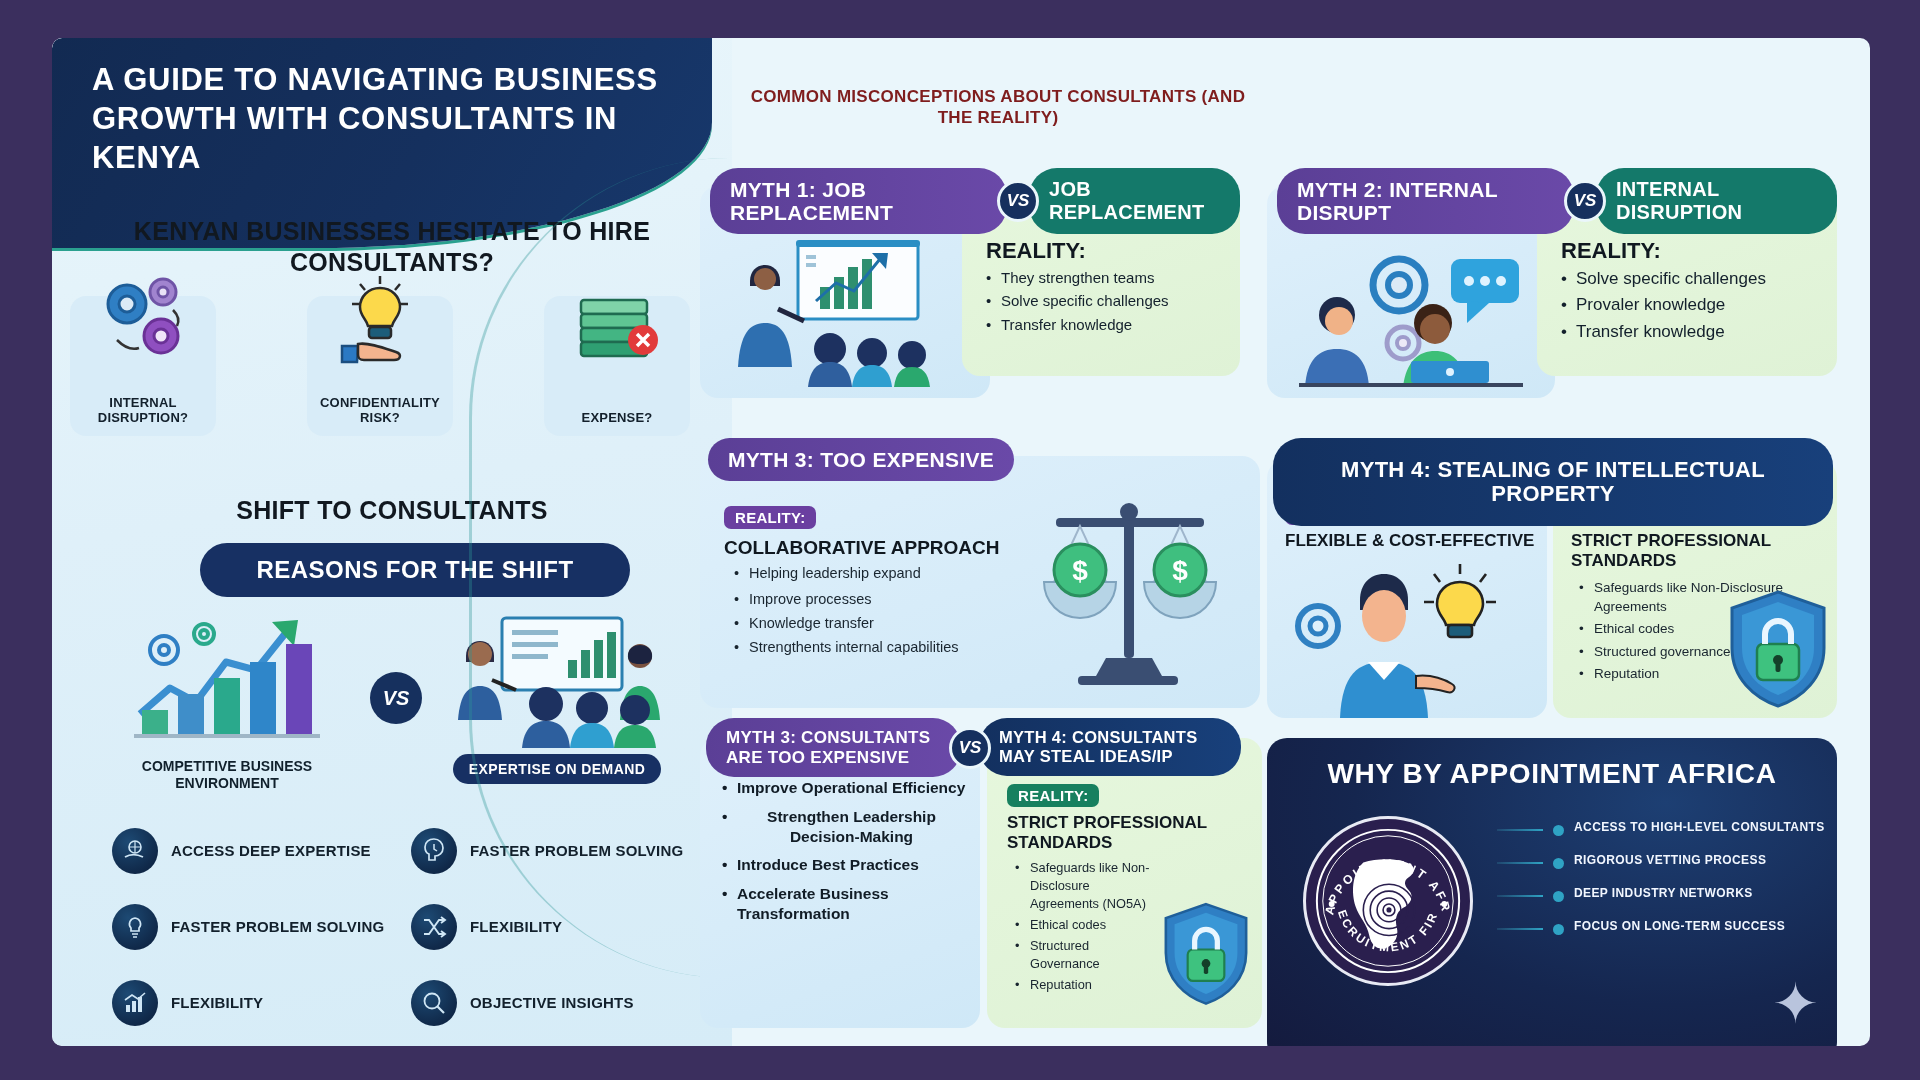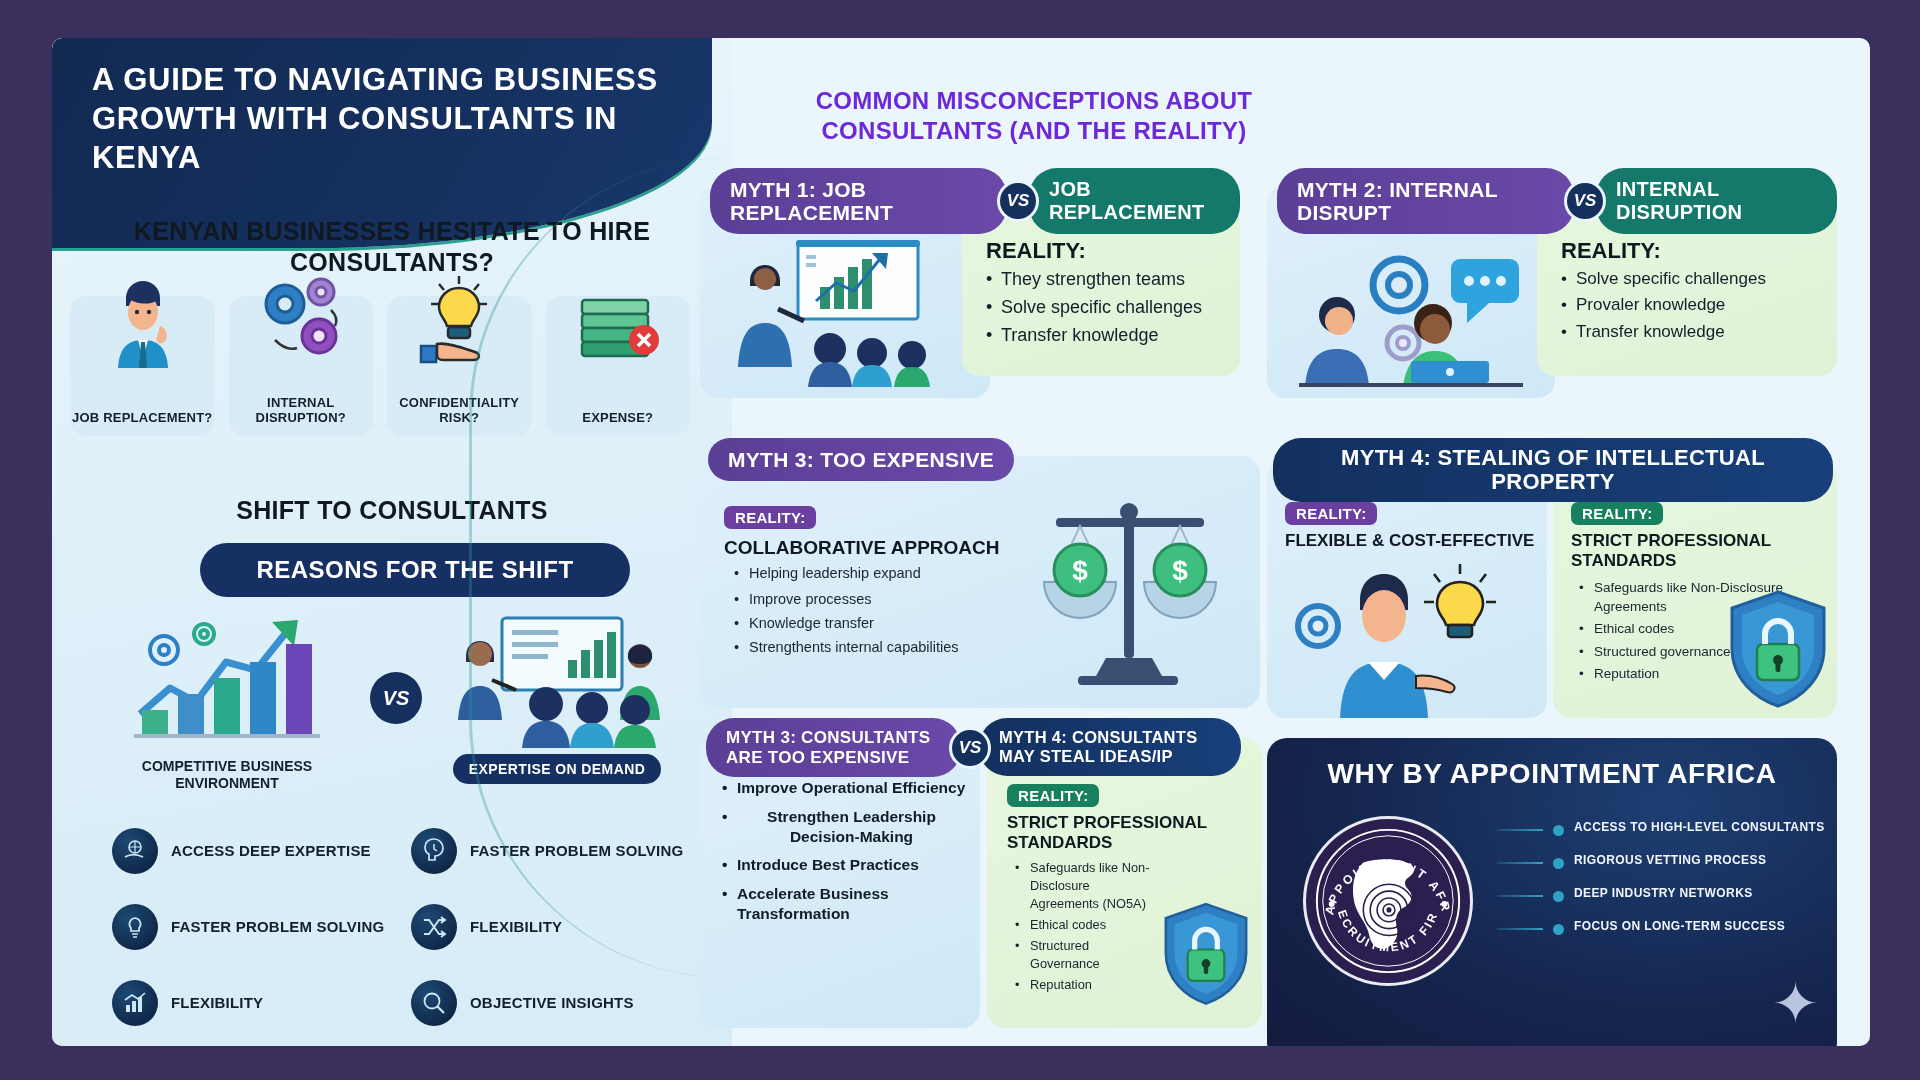--- a/index.html
+++ b/index.html
@@ -90,22 +90,22 @@
   .benefits{ position:absolute; left:60px; top:790px; width:580px;
       display:grid; grid-template-columns:1fr 1fr; row-gap:30px; column-gap:18px; }
   .benefit{ display:flex; align-items:center; gap:13px; }
   .b-ico{ width:46px; height:46px; border-radius:50%;
       background:radial-gradient(circle at 35% 30%,#1d4a74,#0f2747 75%);
       display:flex; align-items:center; justify-content:center; flex:0 0 auto; }
   .b-txt{ font-size:15px; font-weight:700; color:#12202c; line-height:1.18; letter-spacing:.2px;}
 
   
   .main-head{
-    position:absolute; left:732px; top:48px; width:500px; text-align:center;
-    font-size:24px; font-weight:700; color:#6d28d9; line-height:1.25; letter-spacing:.3px;
+    position:absolute; left:696px; top:48px; width:500px; text-align:center;
+    font-size:17px; font-weight:700; color:#7f1d1d; line-height:1.25; letter-spacing:.3px;
   }
 
   .panel{ position:absolute; border-radius:18px; overflow:visible; }
   .myth-pill{
     background:linear-gradient(90deg,#5b3f96,#6a49a8);
     color:#fff; border-radius:28px; padding:10px 20px;
     font-size:21px; font-weight:700; line-height:1.1; letter-spacing:.3px;
     display:inline-block;
   }
   .myth-pill.navy{ background:linear-gradient(90deg,#13305f,#18407b); }
@@ -174,36 +174,20 @@
   <div class="left-col">
 
     <div class="hdr-blob">
       <div class="hdr-title">A GUIDE TO NAVIGATING BUSINESS GROWTH WITH CONSULTANTS IN KENYA</div>
     </div>
 
     <div class="sec-title" id="hesitate-title">KENYAN BUSINESSES HESITATE TO HIRE CONSULTANTS?</div>
 
     <div class="concern-row">
 
-      <div class="concern-card">
-        <div class="concern-art">
-          <svg width="92" height="100" viewBox="0 0 92 100">
-            <path d="M30 28c0-10 8-17 17-17s17 7 17 17v8H30z" fill="#1d3160"></path>
-            <ellipse cx="47" cy="42" rx="15" ry="18" fill="#f3b48e"></ellipse>
-            <path d="M33 28c4 6 22 8 28 2v-6c-3-7-25-8-28 4z" fill="#1d3160"></path>
-            <path d="M22 98c1-20 10-28 25-28s24 8 25 28z" fill="#2090c8"></path>
-            <path d="M42 70h10l-5 18z" fill="#fff"></path>
-            <path d="M45 72h4l2 26h-8z" fill="#1b6b8a"></path>
-            <path d="M64 56c7 2 9 12 4 16s-8-2-8-2" fill="#f3b48e"></path>
-            <circle cx="41" cy="42" r="2.2" fill="#2a2a3a"></circle>
-              <circle cx="53" cy="42" r="2.2" fill="#2a2a3a"></circle>
-          </svg>
-        </div>
-        <div class="concern-label">JOB REPLACEMENT?</div>
-      </div>
 
       <div class="concern-card">
         <div class="concern-art">
           <svg width="100" height="100" viewBox="0 0 100 100">
             <g fill="#2f7fc4" stroke="#1d5d98" stroke-width="3">
               <path d="M34 34m-19 0a19 19 0 1 0 38 0a19 19 0 1 0-38 0"></path>
             </g>
             <circle cx="34" cy="34" r="8" fill="#dceaf6" stroke="#1d5d98" stroke-width="3"></circle>
             <g fill="#a184cf" stroke="#6f54a6" stroke-width="3">
               <circle cx="70" cy="22" r="13"></circle>
@@ -411,21 +395,21 @@
               <path d="M132 150c2-16 9-22 20-22s18 6 20 22z" fill="#2f9fd0"></path>
             <circle cx="192" cy="118" r="14" fill="#1d3160"></circle>
               <path d="M174 150c2-15 8-20 18-20s16 5 18 20z" fill="#2aa86e"></path>
           </g>
         </svg>
       </div>
     </div>
     <div class="green-body half-r">
       <div style="padding:52px 16px 0 24px;">
         <div class="reality-h">REALITY:</div>
-        <ul class="blist" style="font-size:18px;color:#13202c;line-height:1.55;margin-top:2px;">
+        <ul class="blist" style="font-size:15px;color:#13202c;line-height:1.55;margin-top:2px;">
           <li>They strengthen teams</li>
           <li>Solve specific challenges</li>
           <li>Transfer knowledge</li>
         </ul>
       </div>
     </div>
     <div style="position:absolute;left:10px;top:0;display:flex;align-items:center;z-index:5;">
       <span class="myth-pill">
         <span>MYTH 1: JOB REPLACEMENT</span>
       </span>
@@ -567,21 +551,21 @@
             <path d="M55 14l36 13v33c0 24-17 40-36 47-19-7-36-23-36-47V27z" fill="#3a97d6"></path>
             <rect x="34" y="56" width="42" height="36" rx="6" fill="#3ec27f" stroke="#1f7f4f" stroke-width="2.5"></rect>
             <path d="M42 56V46a13 13 0 0 1 26 0v10" fill="none" stroke="#e9f6ff" stroke-width="6"></path>
             <circle cx="55" cy="72" r="5" fill="#14402a"></circle>
             <rect x="52.5" y="73" width="5" height="11" rx="2" fill="#14402a"></rect>
           </svg>
         </div>
       </div>
     </div>
     <div style="position:absolute;left:6px;top:0;z-index:5;width:560px;">
-      <span class="myth-pill navy" style="display:block;text-align:center;font-size:22px;padding:8px 18px;">
+      <span class="myth-pill navy" style="display:block;text-align:center;font-size:22px;padding:20px 18px;">
         <span>MYTH 4: STEALING OF INTELLECTUAL PROPERTY</span>
       </span>
     </div>
   </div>
 
   <div class="panel" id="myth3b">
     <div class="blue-body" style="position:absolute;left:0;top:20px;width:280px;height:290px;">
       <ul class="blist" style="padding:40px 14px 0 22px;font-size:15.5px;font-weight:700;color:#111c26;line-height:1.28;">
         <li style="margin-bottom:9px;">Improve Operational Efficiency</li>
         <li style="margin-bottom:9px;text-align:center;">Strengthen Leadership Decision-Making</li>

